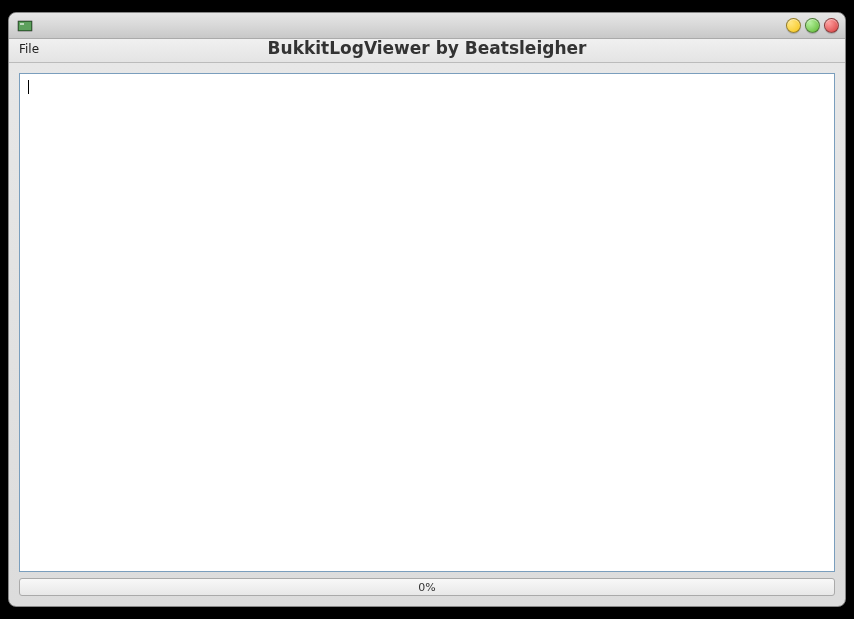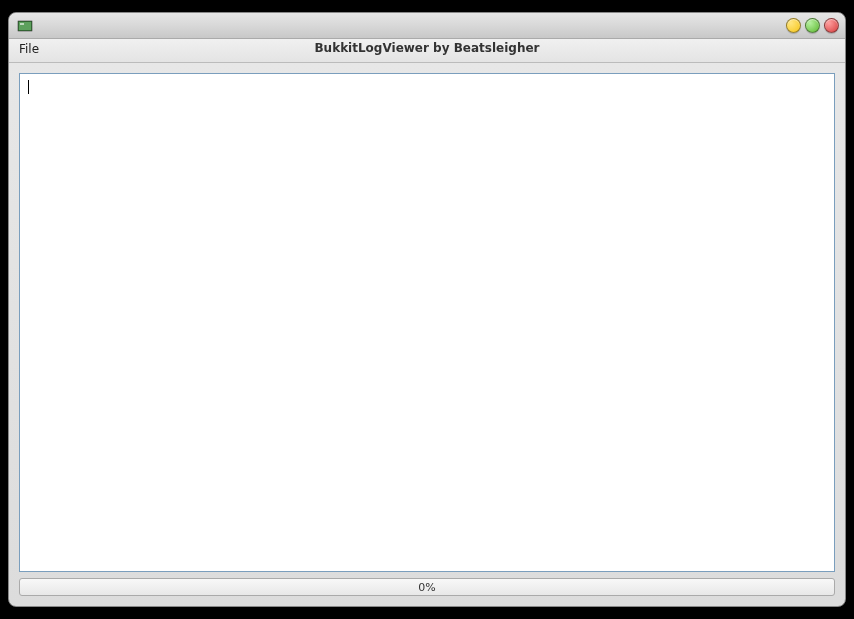--- a/index.html
+++ b/index.html
@@ -44,21 +44,21 @@
       display: flex;
       align-items: center;
       justify-content: center;
     }
     .titlebar-title {
       position: absolute;
       left: 0;
       right: 0;
       text-align: center;
       color: #333;
-      font-size: 12px;
+      font-size: 17px;
       font-weight: bold;
       pointer-events: none;
       margin-top: 44px;
     }
     .window-controls {
       position: absolute;
       right: 6px;
       display: flex;
       gap: 4px;
       align-items: center;

